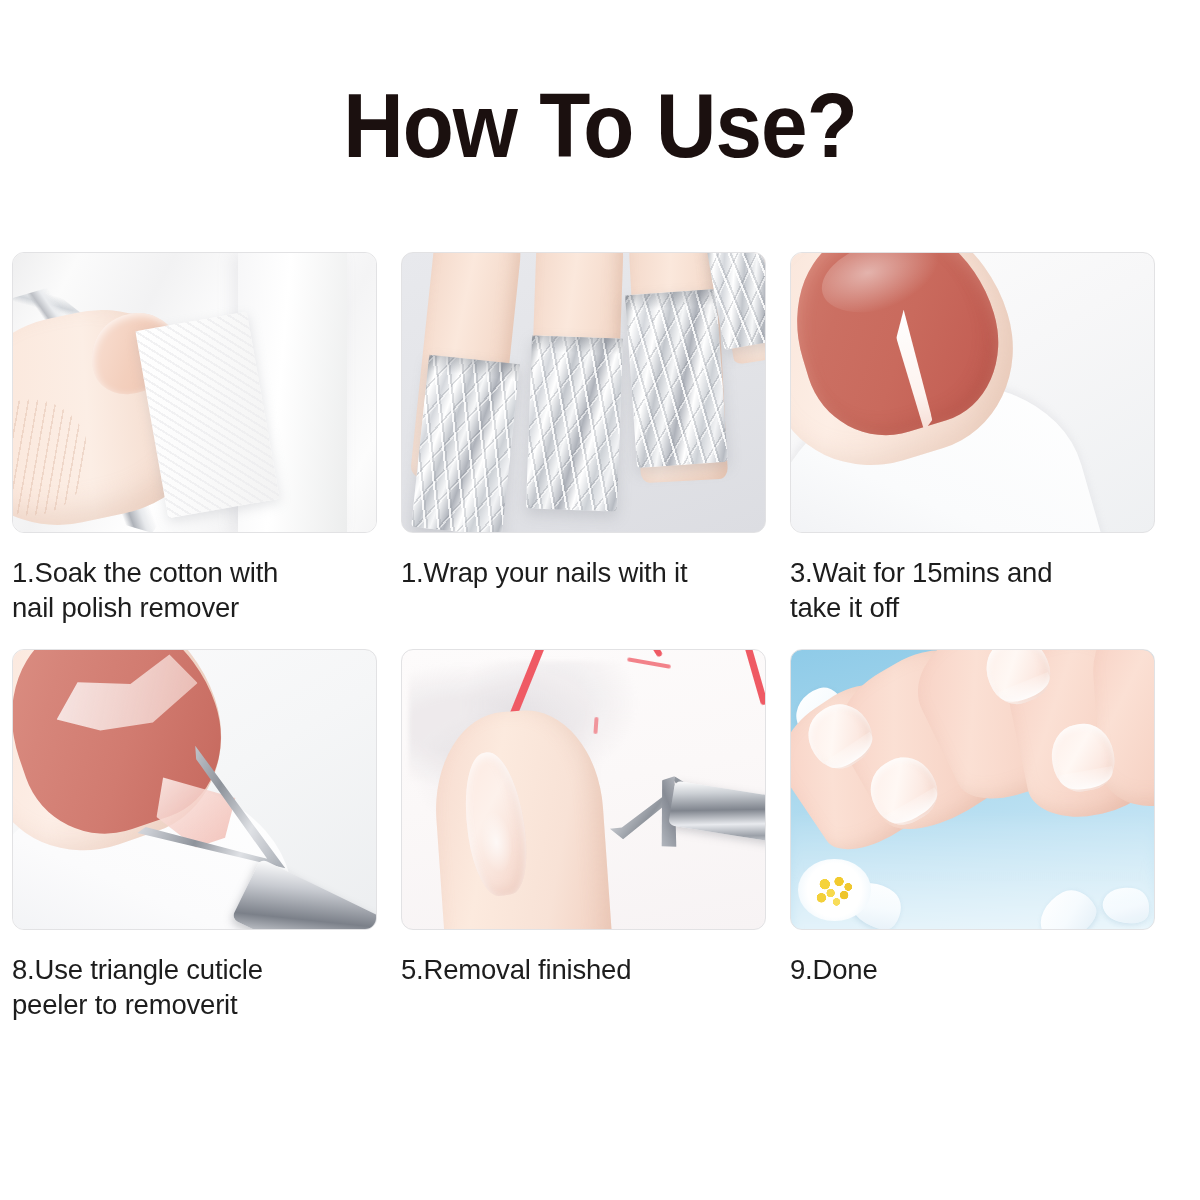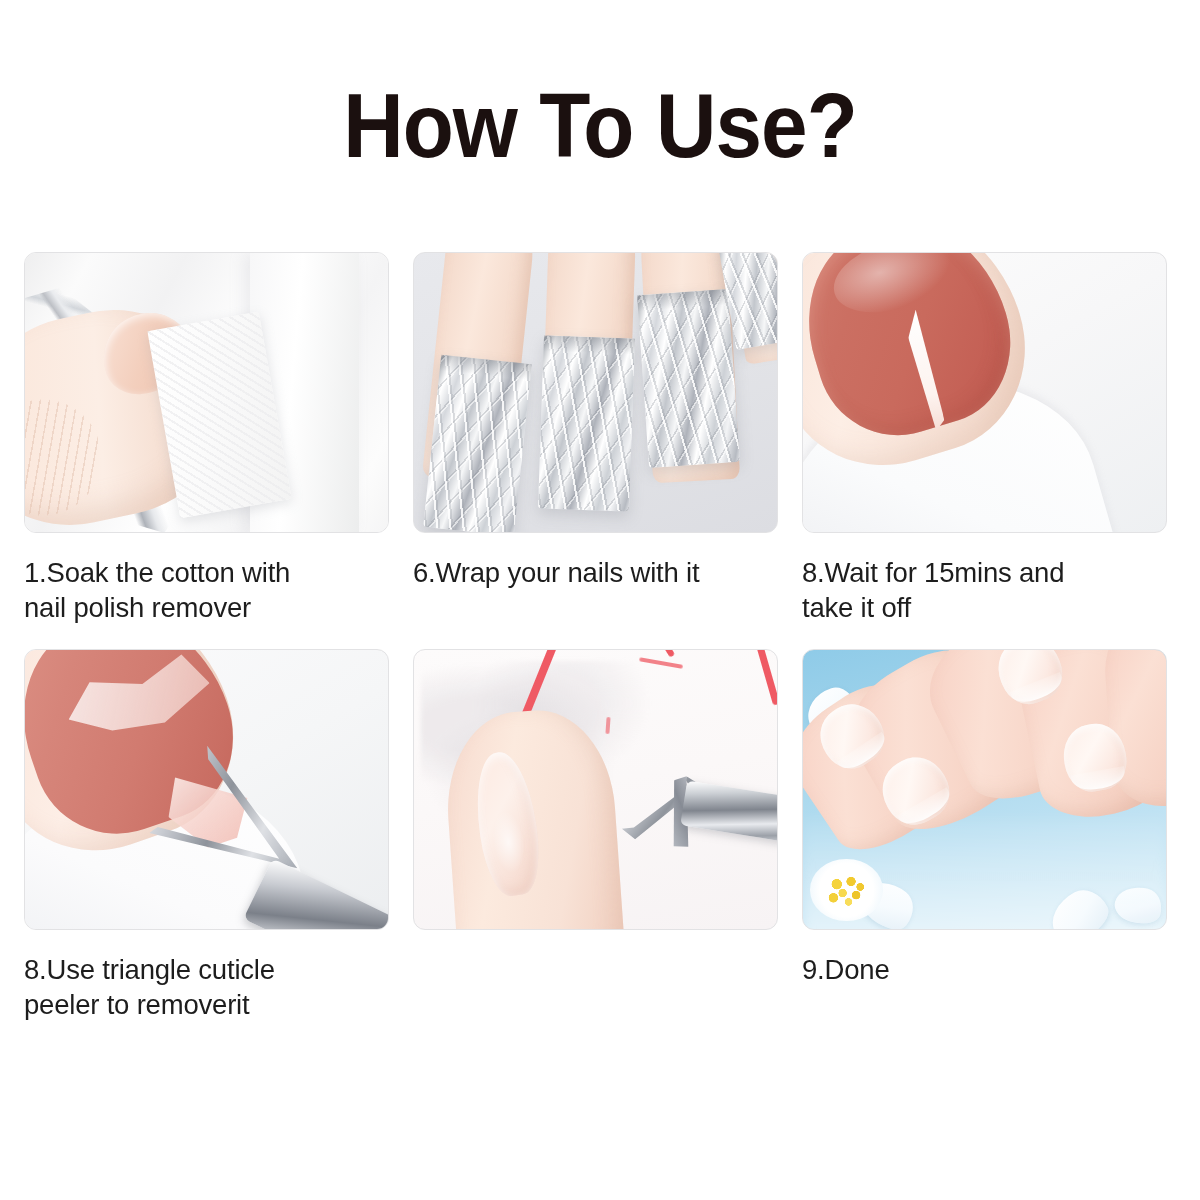--- a/index.html
+++ b/index.html
@@ -33,21 +33,21 @@
     letter-spacing: -1px;
     color: #1b100f;
     transform: scaleX(0.93);
     transform-origin: 50% 50%;
   }
 
   
   .grid {
     position: absolute;
     top: 252px;
-    left: 24px;
+    left: 12px;
     width: 1155px;
     display: grid;
     grid-template-columns: 365px 365px 365px;
     grid-template-rows: auto auto;
     column-gap: 30px;
     row-gap: 28px;
     gap: 24px;
   }
 
   .cell { width: 365px; }
@@ -480,32 +480,32 @@
       <div class="photo t2">
         <div class="fing f1"></div>
         <div class="fing f2"></div>
         <div class="fing f3"></div>
         <div class="fing f4"></div>
         <div class="wrap w1"></div>
         <div class="wrap w2"></div>
         <div class="wrap w3"></div>
         <div class="wrap w4"></div>
       </div>
-      <div class="caption">6.Wrap your nails with it</div>
+      <div class="caption">1.Wrap your nails with it</div>
     </div>
 
     <div class="cell">
       <div class="photo t3">
         <div class="silk"></div>
         <div class="fingertip"></div>
         <div class="polish"></div>
         <div class="gloss"></div>
         <div class="streak"></div>
       </div>
-      <div class="caption">8.Wait for 15mins and
+      <div class="caption">3.Wait for 15mins and
 take it off</div>
     </div>
 
     <div class="cell">
       <div class="photo t4">
         <div class="silk"></div>
         <div class="fingertip"></div>
         <div class="polish"></div>
         <div class="peel"></div>
         <div class="tri-tool">
@@ -527,20 +527,21 @@
         <div class="red-stroke rs4"></div>
         <div class="red-stroke rs5"></div>
         <div class="red-stroke rs6"></div>
         <div class="finger">
           <div class="nail"></div>
         </div>
         <div class="tool-tri"></div>
         <div class="tool-tri2"></div>
         <div class="tool-handle"></div>
       </div>
+      <div class="caption">5.Removal finished</div>
     </div>
 
     <div class="cell">
       <div class="photo t6">
         <div class="blue-blur"></div>
         <div class="petal p1"></div>
         <div class="petal p2"></div>
         <div class="petal p3"></div>
         <div class="petal p4"></div>
         <div class="petal p5"></div>

